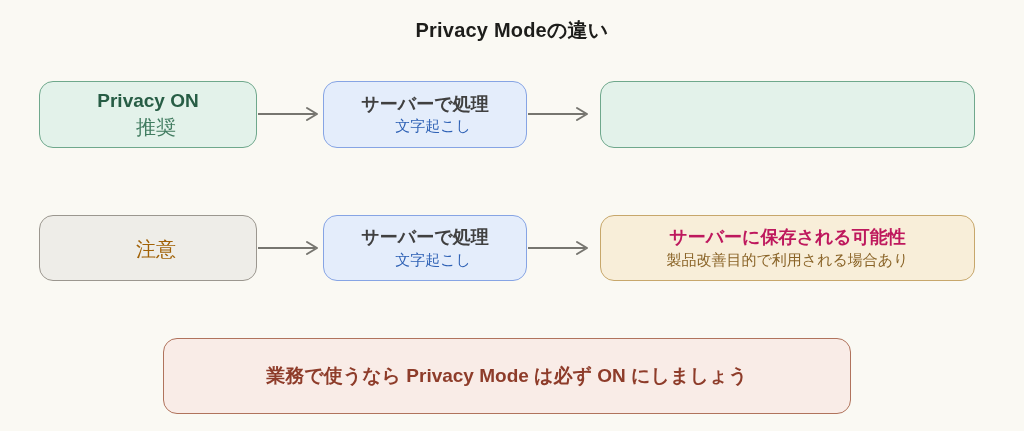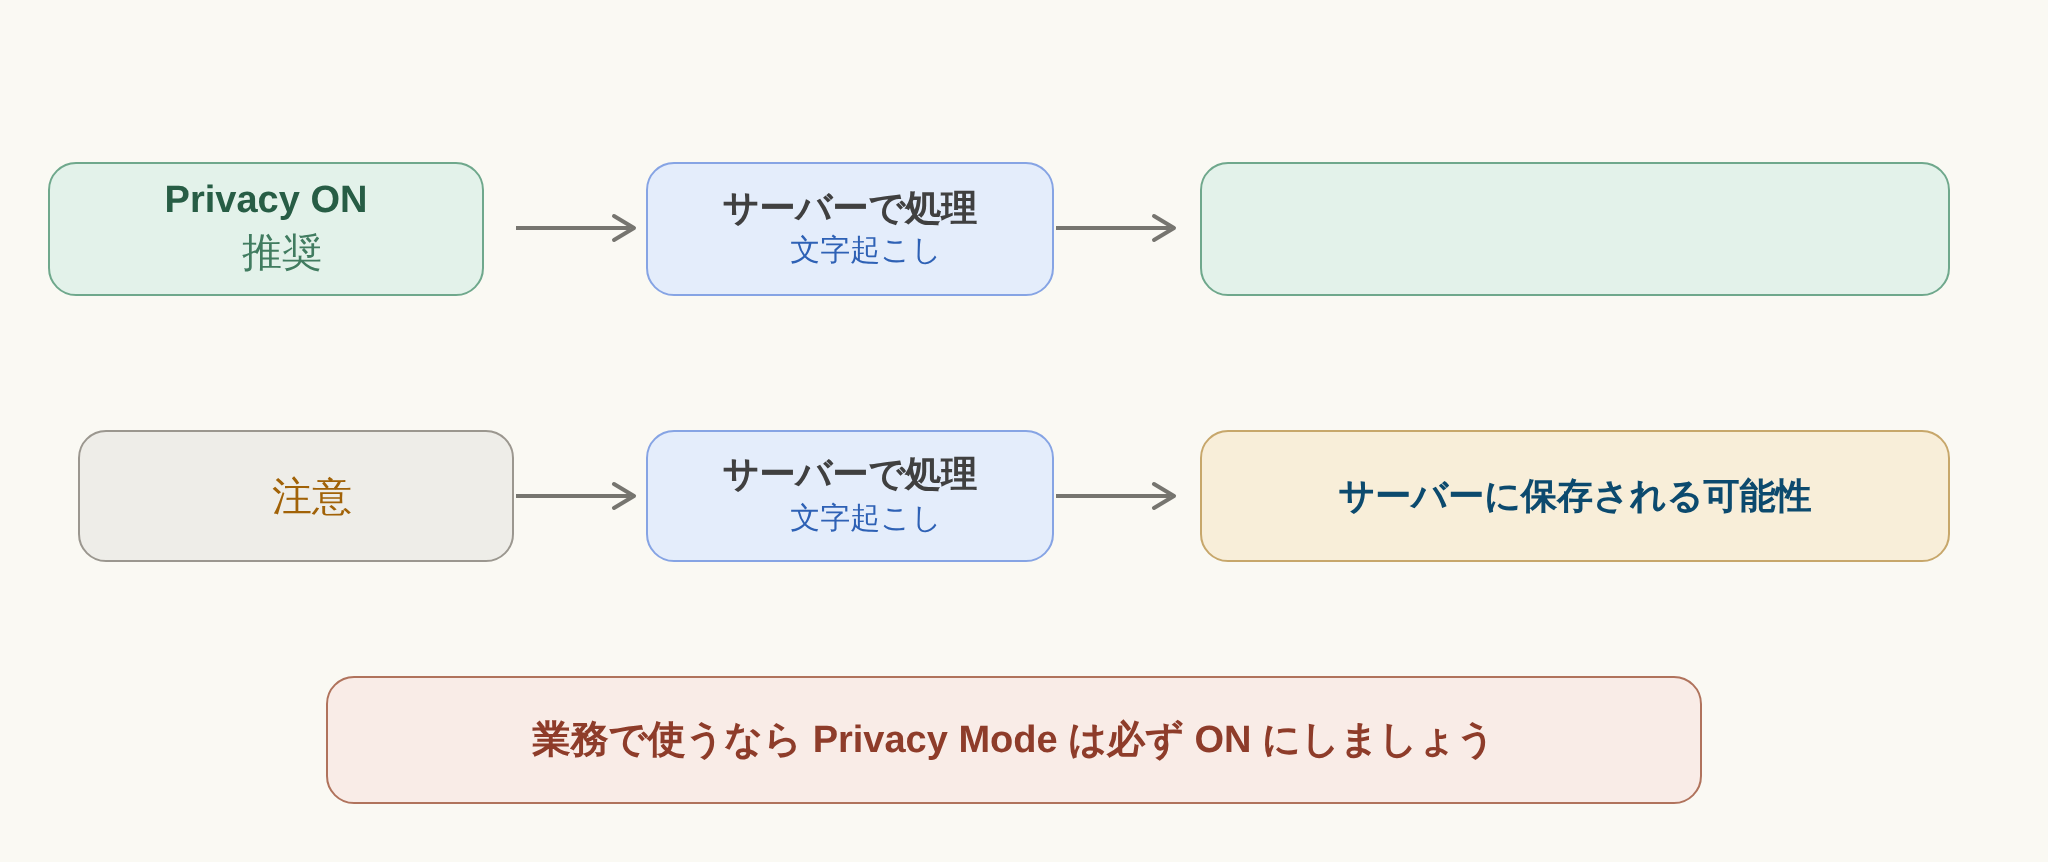--- a/index.html
+++ b/index.html
@@ -48,64 +48,65 @@
 
   .blue { background: #e4edfb; border-color: #86a4e4; }
   .blue .node-title { color: #404040; }
   .blue .node-sub   { color: #2e61b5; margin-left: 16px; }
 
   .gray { background: #eeede8; border-color: #9b978f; }
   .gray .node-title { color: #34332e; }
   .gray .node-sub   { color: #a16207; }
 
   .tan { background: #f8eed9; border-color: #c7a76b; }
-  .tan .node-title { color: #0c4a6e; }
+  .tan .node-title { color: #be185d; }
   .tan .node-sub   { color: #8a6428; }
 
-  .pos-a { left: 24px;  top: 81px;  width: 218px; height: 67px; }
+  .pos-a { left: 39px;  top: 81px;  width: 218px; height: 67px; }
   .pos-b { left: 323px; top: 81px;  width: 204px; height: 67px; }
   .pos-c { left: 600px; top: 81px;  width: 375px; height: 67px; }
   .pos-d { left: 39px;  top: 215px; width: 218px; height: 66px; }
   .pos-e { left: 323px; top: 215px; width: 204px; height: 66px; }
   .pos-f { left: 600px; top: 215px; width: 375px; height: 66px; }
 
   .pos-a .node-title, .pos-d .node-title { font-size: 19px; }
   .pos-a .node-sub,   .pos-d .node-sub   { font-size: 20px; margin-left: 16px; }
 
   .arrow { position: absolute; width: 66px; height: 18px; }
   .arr-1 { left: 257px; top: 105px; }
   .arr-2 { left: 527px; top: 105px; }
   .arr-3 { left: 257px; top: 239px; }
   .arr-4 { left: 527px; top: 239px; }
 
   .callout {
     position: absolute;
     left: 163px;
     top: 338px;
     width: 688px;
-    height: 64px;
+    height: 76px;
     box-sizing: border-box;
     border-radius: 14px;
     border: 1.5px solid #b0735c;
     background: #f9ece7;
     display: flex;
     align-items: center;
     justify-content: center;
   }
   .callout-text {
     font-size: 19px;
     font-weight: bold;
     color: #8e3c2a;
   }
 </style>
 </head>
 <body>
 
 <div class="canvas">
 
+  <h1 class="title">Privacy Modeの違い</h1>
 
   <div class="node green pos-a">
     <div class="node-title">Privacy ON</div>
     <div class="node-sub">推奨</div>
   </div>
 
   <svg class="arrow arr-1" viewBox="0 0 66 18" xmlns="http://www.w3.org/2000/svg">
     <line x1="1" y1="9" x2="58" y2="9" stroke="#76756f" stroke-width="2"></line>
     <path d="M50 3 L60 9 L50 15" fill="none" stroke="#76756f" stroke-width="2" stroke-linecap="round" stroke-linejoin="round"></path>
   </svg>
@@ -137,19 +138,20 @@
     <div class="node-sub">文字起こし</div>
   </div>
 
   <svg class="arrow arr-4" viewBox="0 0 66 18" xmlns="http://www.w3.org/2000/svg">
     <line x1="1" y1="9" x2="58" y2="9" stroke="#76756f" stroke-width="2"></line>
     <path d="M50 3 L60 9 L50 15" fill="none" stroke="#76756f" stroke-width="2" stroke-linecap="round" stroke-linejoin="round"></path>
   </svg>
 
   <div class="node tan pos-f">
     <div class="node-title">サーバーに保存される可能性</div>
+    <div class="node-sub">製品改善目的で利用される場合あり</div>
   </div>
 
   <div class="callout">
     <span class="callout-text">業務で使うなら Privacy Mode は必ず ON にしましょう</span>
   </div>
 
 </div>
 
 </body></html>

